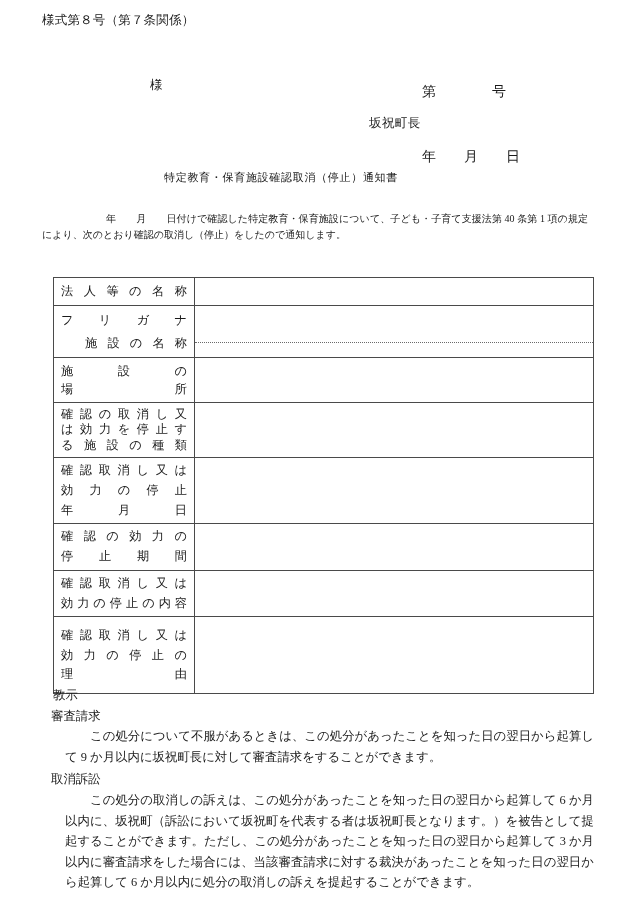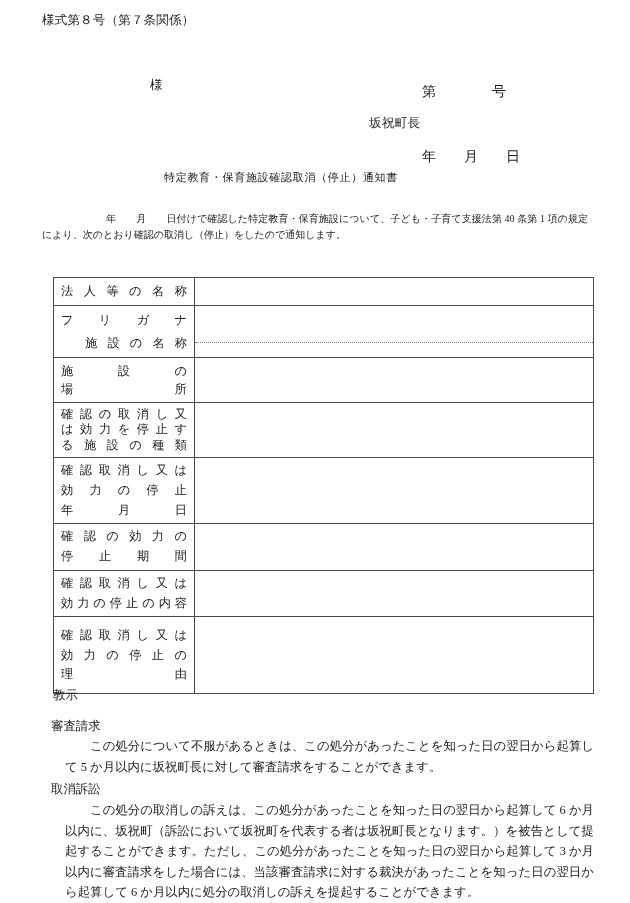--- a/index.html
+++ b/index.html
@@ -145,21 +145,21 @@
 
   
   .notice {
     position: absolute;
     left: 42px;
     top: 686px;
     width: 552px;
     font-size: 12.4px;
   }
   .notice-head {
-    margin: 0 0 12px 11px;
+    margin: 0 0 2px 11px;
     line-height: 1.5;
     white-space: pre;
   }
   .notice-sub {
     margin: 0 0 1px 9px;
     line-height: 1.5;
     white-space: pre;
   }
   .notice-body {
     margin: 0 0 3px 23px;
@@ -257,19 +257,19 @@
           </td>
           <td class="value"></td>
         </tr>
       </tbody>
   </table>
 
   <div class="notice">
     <div class="notice-head">教示</div>
     <div>
         <div class="notice-sub">審査請求</div>
-        <div class="notice-body">この処分について不服があるときは、この処分があったことを知った日の翌日から起算して 5 か月以内に坂祝町長に対して審査請求をすることができます。</div>
+        <div class="notice-body">この処分について不服があるときは、この処分があったことを知った日の翌日から起算して 9 か月以内に坂祝町長に対して審査請求をすることができます。</div>
         <div class="notice-sub">取消訴訟</div>
         <div class="notice-body">この処分の取消しの訴えは、この処分があったことを知った日の翌日から起算して 6 か月以内に、坂祝町（訴訟において坂祝町を代表する者は坂祝町長となります。）を被告として提起することができます。ただし、この処分があったことを知った日の翌日から起算して 3 か月以内に審査請求をした場合には、当該審査請求に対する裁決があったことを知った日の翌日から起算して 6 か月以内に処分の取消しの訴えを提起することができます。</div>
       </div>
   </div>
 
 </div>
 
 </body></html>

